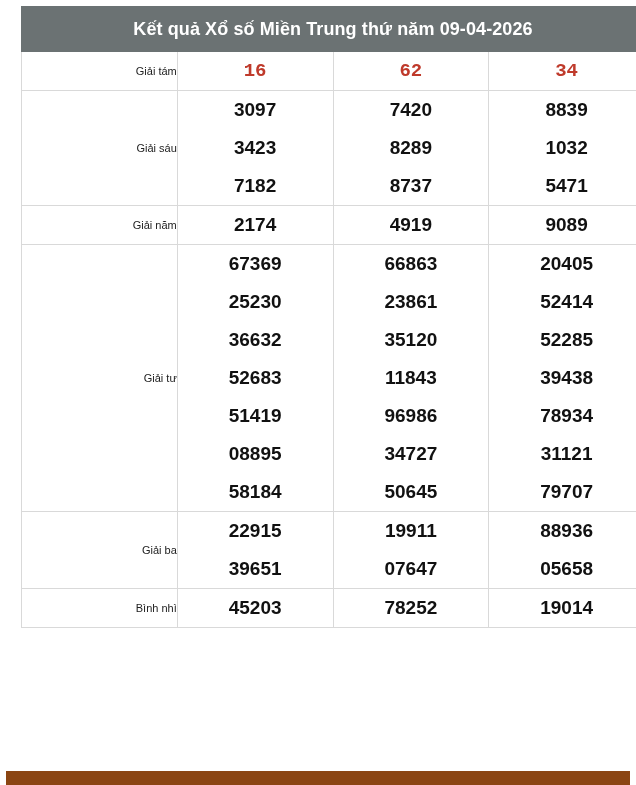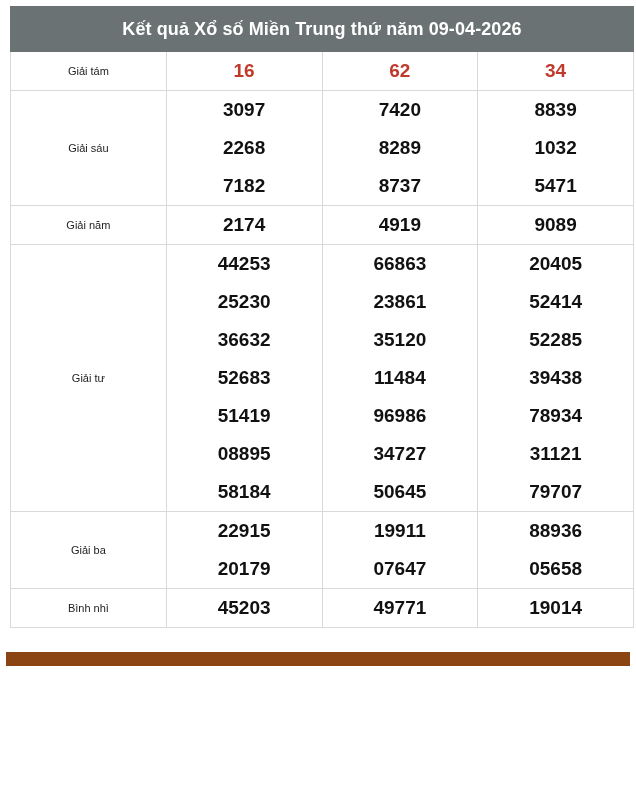--- a/index.html
+++ b/index.html
@@ -12,23 +12,23 @@
     width: 636px;
     height: 785px;
     overflow: hidden;
     font-family: "Liberation Sans", "DejaVu Sans", sans-serif;
     color: #111111;
   }
 
   .page {
     position: relative;
     width: 636px;
-    height: 666px;
+    height: 785px;
     box-sizing: border-box;
-    padding: 6px 6px 0 10px;
+    padding: 6px 6px 0 21px;
   }
 
   table.lottery {
     width: 624px;
     border-collapse: collapse;
     table-layout: fixed;
     background: #ffffff;
   }
 
   table.lottery td,
@@ -70,21 +70,21 @@
     height: 41px;
     white-space: nowrap;
   }
 
   
   .prize-label {
     width: 76px;
     font-size: 11px;
     font-weight: normal;
     color: #222222;
-    text-align: center;
+    text-align: right;
     white-space: nowrap;
   }
 
   
   .num-cell {
     text-align: center;
     font-size: 19px;
     font-weight: bold;
     color: #111111;
     padding: 0;
@@ -92,20 +92,21 @@
   .num-cell .num-line {
     height: 38px;
     line-height: 38px;
     text-align: center;
     white-space: nowrap;
   }
 
   .num-cell.special .num-line,
   .num-cell.eight .num-line {
     color: #bf3a2b;
+    font-family: Liberation Mono, monospace;
   }
   .num-cell.special .num-line {
     font-size: 20px;
   }
 
   
   .bottom-strip {
     position: absolute;
     left: 6px;
     bottom: 0;
@@ -136,21 +137,21 @@
             <div class="num-line">62</div>
           </td>
           <td class="num-cell eight">
             <div class="num-line">34</div>
           </td>
         </tr>
         <tr>
           <td class="prize-label">Giải sáu</td>
           <td class="num-cell">
             <div class="num-line">3097</div>
-            <div class="num-line">2268</div>
+            <div class="num-line">3423</div>
             <div class="num-line">7182</div>
           </td>
           <td class="num-cell">
             <div class="num-line">7420</div>
             <div class="num-line">8289</div>
             <div class="num-line">8737</div>
           </td>
           <td class="num-cell">
             <div class="num-line">8839</div>
             <div class="num-line">1032</div>
@@ -165,69 +166,69 @@
           <td class="num-cell">
             <div class="num-line">4919</div>
           </td>
           <td class="num-cell">
             <div class="num-line">9089</div>
           </td>
         </tr>
         <tr>
           <td class="prize-label">Giải tư</td>
           <td class="num-cell">
-            <div class="num-line">44253</div>
+            <div class="num-line">67369</div>
             <div class="num-line">25230</div>
             <div class="num-line">36632</div>
             <div class="num-line">52683</div>
             <div class="num-line">51419</div>
             <div class="num-line">08895</div>
             <div class="num-line">58184</div>
           </td>
           <td class="num-cell">
             <div class="num-line">66863</div>
             <div class="num-line">23861</div>
             <div class="num-line">35120</div>
-            <div class="num-line">11484</div>
+            <div class="num-line">11843</div>
             <div class="num-line">96986</div>
             <div class="num-line">34727</div>
             <div class="num-line">50645</div>
           </td>
           <td class="num-cell">
             <div class="num-line">20405</div>
             <div class="num-line">52414</div>
             <div class="num-line">52285</div>
             <div class="num-line">39438</div>
             <div class="num-line">78934</div>
             <div class="num-line">31121</div>
             <div class="num-line">79707</div>
           </td>
         </tr>
         <tr>
           <td class="prize-label">Giải ba</td>
           <td class="num-cell">
             <div class="num-line">22915</div>
-            <div class="num-line">20179</div>
+            <div class="num-line">39651</div>
           </td>
           <td class="num-cell">
             <div class="num-line">19911</div>
             <div class="num-line">07647</div>
           </td>
           <td class="num-cell">
             <div class="num-line">88936</div>
             <div class="num-line">05658</div>
           </td>
         </tr>
         <tr>
           <td class="prize-label">Bình nhì</td>
           <td class="num-cell">
             <div class="num-line">45203</div>
           </td>
           <td class="num-cell">
-            <div class="num-line">49771</div>
+            <div class="num-line">78252</div>
           </td>
           <td class="num-cell">
             <div class="num-line">19014</div>
           </td>
         </tr>
       </tbody>
   </table>
 
   <div class="bottom-strip"></div>
 </div>

